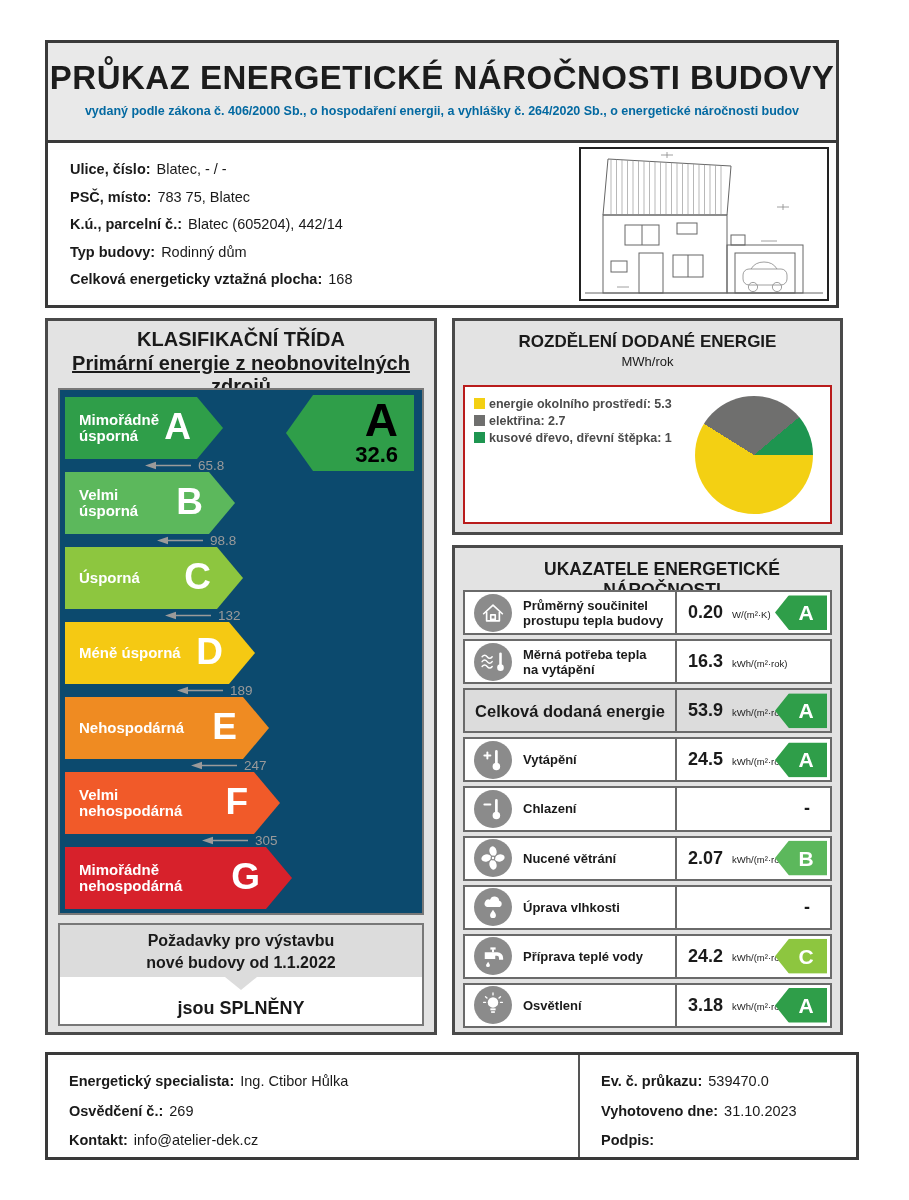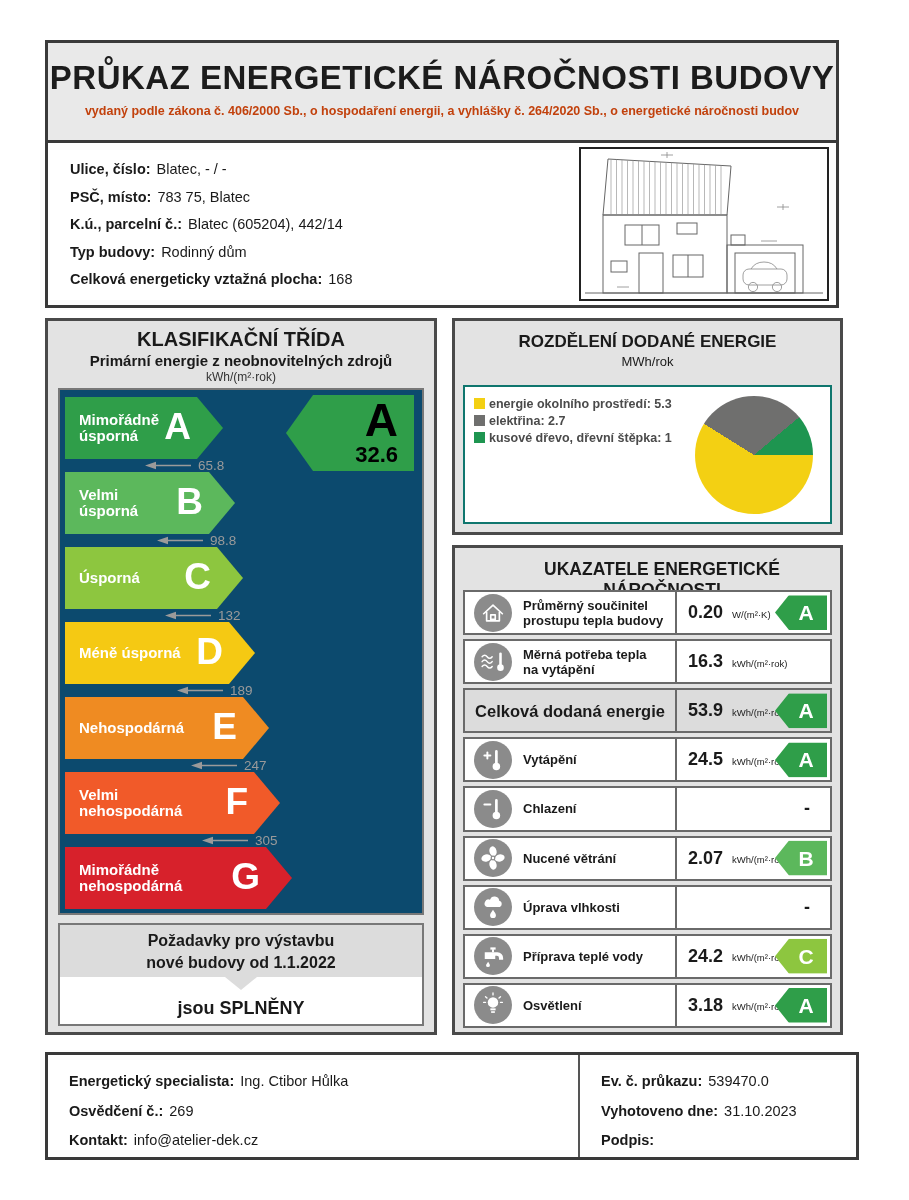--- a/index.html
+++ b/index.html
@@ -8,21 +8,21 @@
     width:909px; height:1200px; position:relative;
     font-family:"Liberation Sans", sans-serif; color:#1a1a1a; overflow:hidden;
   }
 
   
   .header {
     position:absolute; left:45px; top:40px; width:794px; height:115px;
     background:#e9e9e9; border:3px solid #3a3a3a; text-align:center;
   }
   .header h1 { margin-top:16px; font-size:33px; font-weight:bold; color:#1c1c1c; letter-spacing:.5px; }
-  .header .sub { margin-top:7px; font-size:12.5px; font-weight:bold; color:#c2410c; }
+  .header .sub { margin-top:7px; font-size:12.5px; font-weight:bold; color:#0369a1; }
 
   
   .address {
     position:absolute; left:45px; top:140px; width:794px; height:168px;
     background:#fff; border:3px solid #3a3a3a;
   }
   .addr-fields { position:absolute; left:22px; top:13px; width:520px; }
   .addr-line { position:relative; height:27.5px; font-size:14.5px; line-height:27.5px; white-space:nowrap; }
   .addr-line b { margin-right:6px; }
   .addr-suffix { position:absolute; left:620px; top:0; font-weight:bold; }
@@ -31,21 +31,21 @@
     border:2px solid #222; background:#fff;
   }
 
   
   .left-box {
     position:absolute; left:45px; top:318px; width:392px; height:717px;
     background:#e3e3e3; border:3px solid #4a4a4a;
   }
   .class-head { text-align:center; padding-top:7px; }
   .class-head .t1 { font-size:20px; font-weight:bold; }
-  .class-head .t2 { font-size:15px; font-weight:bold; margin-top:1px; }
+  .class-head .t2 { font-size:20px; font-weight:bold; margin-top:1px;text-decoration:underline; }
   .class-head .t3 { font-size:12px; color:#333; margin-top:1px; }
 
   .scale-box {
     position:absolute; left:10px; top:67px; width:366px; height:527px;
     background:#0c4a6e; border:2px solid #787878; padding:7px 0 0 5px;
   }
   .band {
     position:relative; height:62px; color:#fff;
     clip-path: polygon(0 0, calc(100% - 26px) 0, 100% 50%, calc(100% - 26px) 100%, 0 100%);
     display:flex; flex-direction:column; justify-content:center;
@@ -86,21 +86,21 @@
 
   
   .pie-box {
     position:absolute; left:452px; top:318px; width:391px; height:217px;
     background:#e3e3e3; border:3px solid #4a4a4a;
   }
   .pie-box .t1 { text-align:center; font-size:17px; font-weight:bold; margin-top:11px; }
   .pie-box .t2 { text-align:center; font-size:13px; margin-top:2px; }
   .pie-inner {
     position:absolute; left:8px; top:64px; width:369px; height:139px;
-    background:#fff; border:2px solid #0f766e;
+    background:#fff; border:2px solid #b91c1c;
   }
   .legend { position:absolute; left:9px; top:8px; }
   .legend-item { display:flex; align-items:center; gap:4px; height:17px; }
   .legend-swatch { width:11px; height:11px; flex:0 0 11px; }
   .legend-label { font-size:12.5px; font-weight:bold; color:#4a4a4a; white-space:nowrap; }
   .pie { position:absolute; right:17px; top:9px; width:118px; height:118px; border-radius:50%; }
 
   
   .ind-box {
     position:absolute; left:452px; top:545px; width:391px; height:490px;

